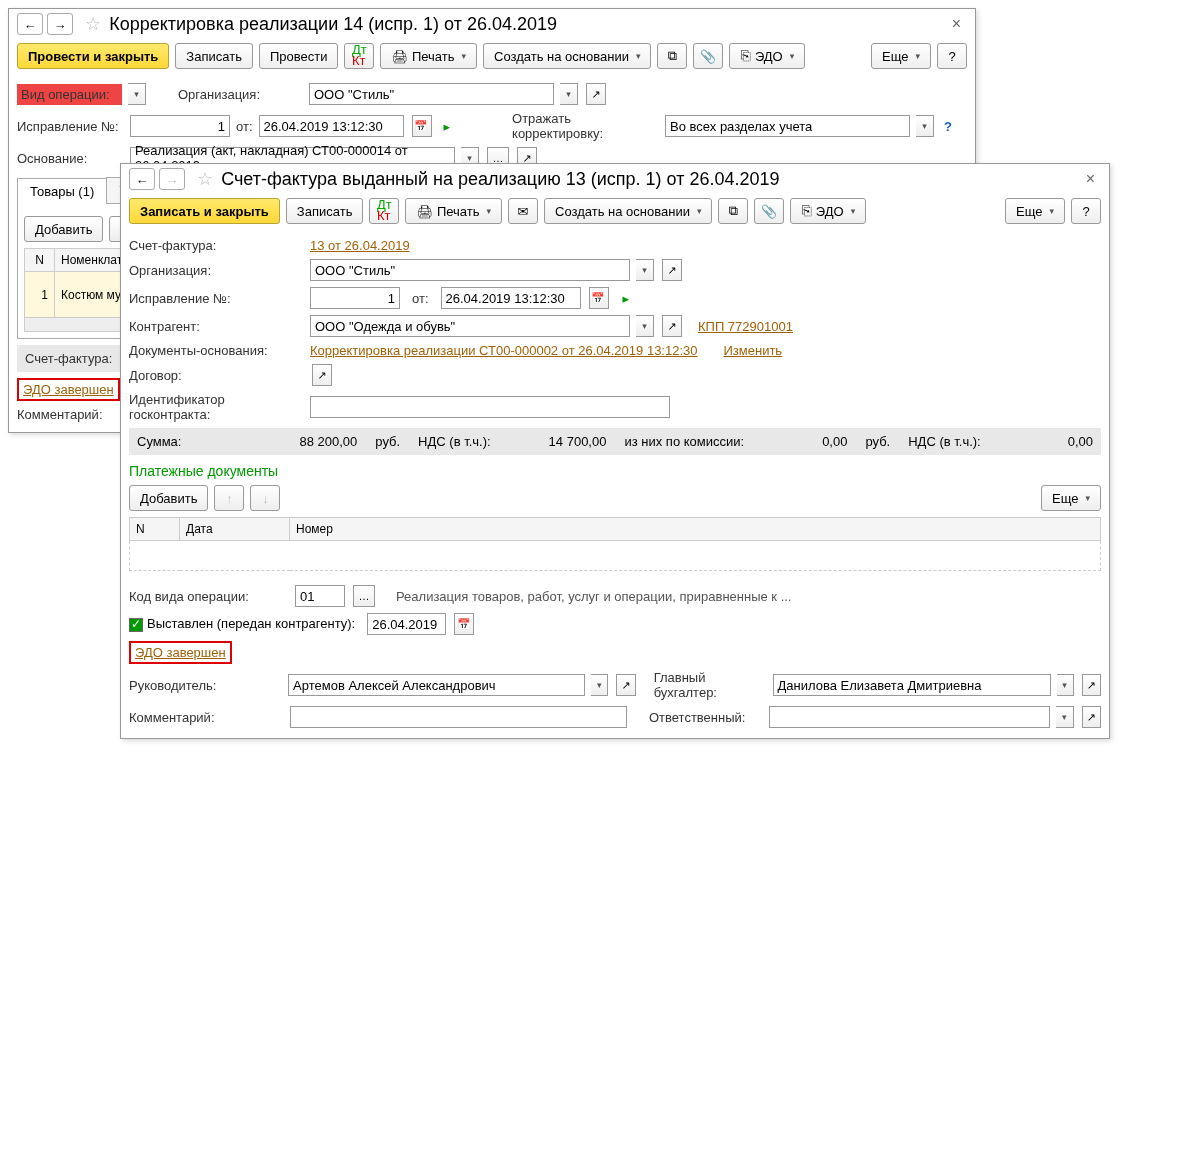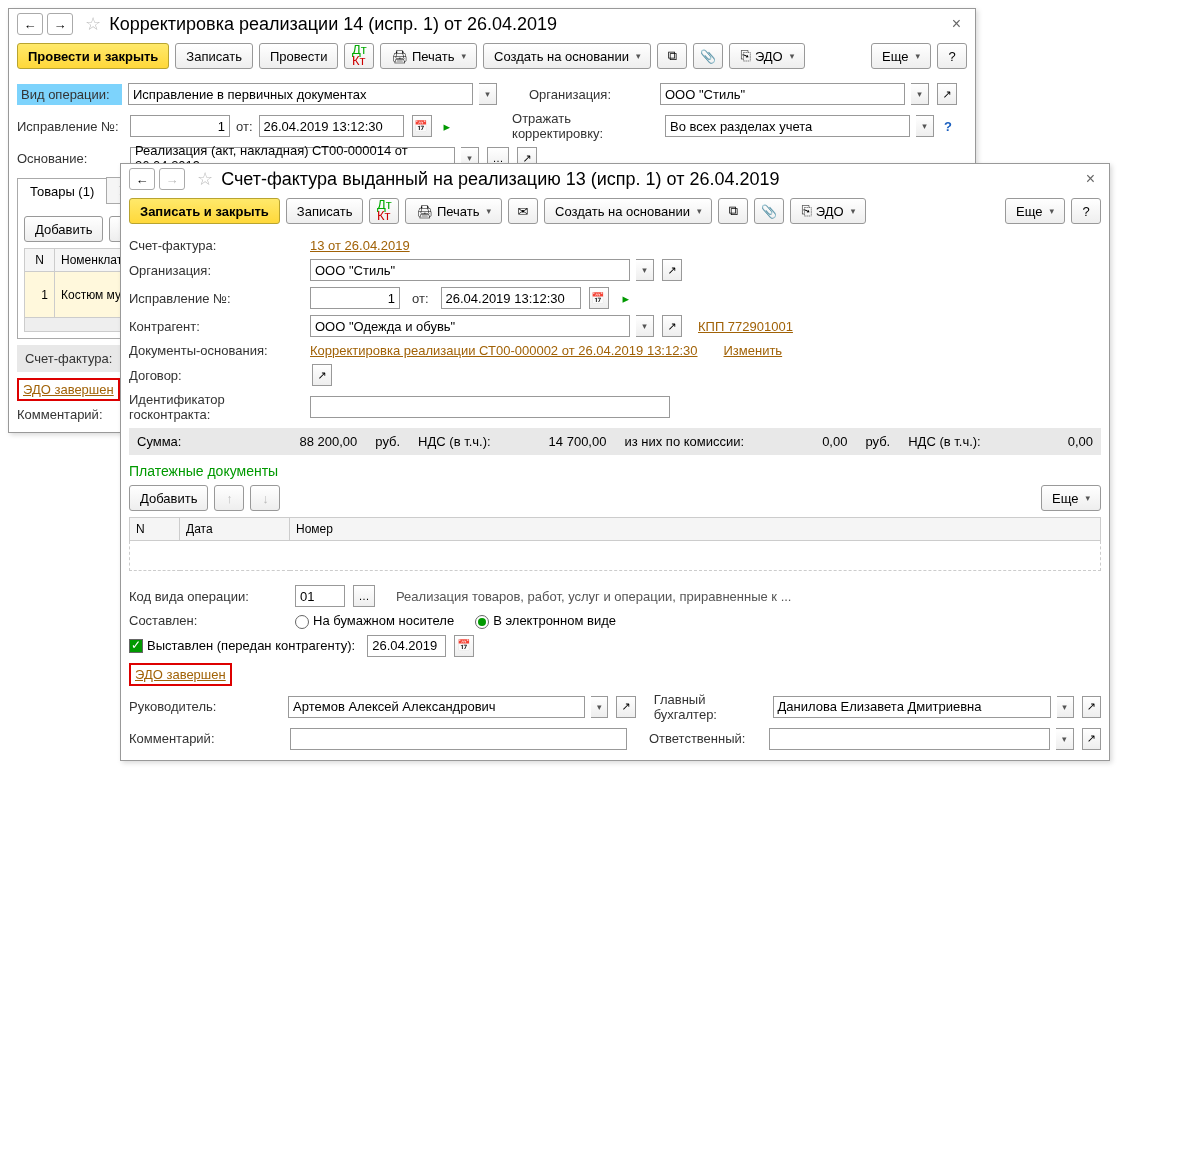--- a/index.html
+++ b/index.html
@@ -14,21 +14,21 @@
 .title-text { font-size: 18px; font-weight: normal; }
 .close-x { margin-left: auto; color: #666; font-size: 16px; padding: 2px 6px; cursor: pointer; }
 .toolbar { display:flex; padding: 4px 8px; gap:6px; flex-wrap:wrap; }
 .btn { border: 1px solid #999; background: linear-gradient(#fff,#eee); border-radius: 3px; padding: 4px 10px; cursor: pointer; display:inline-flex; align-items:center; gap:4px; height:26px;}
 .btn-primary { background: linear-gradient(#ffe96b,#ffd83a); border-color:#b8a430; font-weight:bold; }
 .btn-icon { width:30px; padding:4px; justify-content:center; }
 .caret::after { content:"▾"; font-size:9px; margin-left:3px; color:#555; }
 .form-area { padding: 4px 8px; }
 .row { display:flex; align-items:center; margin: 6px 0; gap:6px; }
 .lbl { color:#333; }
-.hl { background:#7dd3fc; padding:3px 4px; }
+.hl { background:#ef4444; padding:3px 4px; }
 .input { border:1px solid #999; background:#fff; height:22px; padding:0 4px; display:inline-flex; align-items:center; }
 .dd-btn { width:18px; height:22px; border:1px solid #999; border-left:none; background:linear-gradient(#fff,#eee); display:inline-flex; align-items:center; justify-content:center; font-size:9px; color:#555; cursor:pointer; }
 .icon-btn { width:20px; height:22px; border:1px solid #999; background:linear-gradient(#fff,#eee); display:inline-flex; align-items:center; justify-content:center; margin-left:2px; cursor:pointer; font-size:11px; }
 .link { color:#a16207; text-decoration:underline; cursor:pointer; }
 .tabs { display:flex; border-bottom:1px solid #aaa; margin-top:8px; }
 .tab { border:1px solid #aaa; border-bottom:none; padding:5px 12px; background:#f5f5f5; margin-right:-1px; cursor:pointer; }
 .tab.active { background:#fff; position:relative; top:1px; }
 .tabcontent { border:1px solid #aaa; border-top:none; padding:6px; }
 .tbl { width:100%; border-collapse:collapse; }
 .tbl th, .tbl td { border:1px solid #ccc; padding:4px 6px; font-size:12px; text-align:left; background:#fff; }
@@ -77,21 +77,20 @@
     <span class="btn btn-icon">⧉</span>
     <span class="btn btn-icon">📎</span>
     <span class="btn caret">⎘ <span>ЭДО</span></span>
     <span class="spacer"></span>
     <span class="btn caret">Еще</span>
     <span class="btn btn-icon">?</span>
   </div>
   <div class="form-area">
     <div class="row">
       <span class="lbl hl" style="width:105px;">Вид операции:</span>
-      <span class="input hl" style="width:345px;">Исправление в первичных документах</span>
         <span class="dd-btn hl">▾</span>
       <span style="width:20px;"></span>
       <span class="lbl" style="width:125px;">Организация:</span>
       <span class="input" style="width:245px;">ООО "Стиль"</span>
         <span class="dd-btn">▾</span>
         <span class="icon-btn">↗</span>
     </div>
     <div class="row">
       <span class="lbl" style="width:107px;">Исправление №:</span>
       <span class="input" style="width:100px;text-align:right;justify-content:flex-end;">1</span>
@@ -285,25 +284,20 @@
     </tbody>
       </table>
 
     <div class="row" style="margin-top:14px;">
         <span class="lbl" style="width:160px;">Код вида операции:</span>
         <span class="input" style="width:50px;">01</span>
         <span class="icon-btn dots-btn">…</span>
         <span style="margin-left:15px;color:#555;">Реализация товаров, работ, услуг и операции, приравненные к ...</span>
       </div>
     <div class="row">
-        <span class="lbl" style="width:160px;">Составлен:</span>
-      <label><span class="radio"></span><span>На бумажном носителе</span></label>
-      <label style="margin-left:15px;"><span class="radio checked"></span><span>В электронном виде</span></label>
-    </div>
-    <div class="row">
       <label><span class="check checked"></span><span>Выставлен (передан контрагенту):</span></label>
       <span class="input" style="width:79px;margin-left:6px;">26.04.2019</span>
         <span class="icon-btn">📅</span>
     </div>
     <div class="row">
         <span class="red-box"><span class="link">ЭДО завершен</span></span>
       </div>
     <div class="row">
       <span class="lbl" style="width:160px;">Руководитель:</span>
         <span class="input" style="width:310px;">Артемов Алексей Александрович</span>

